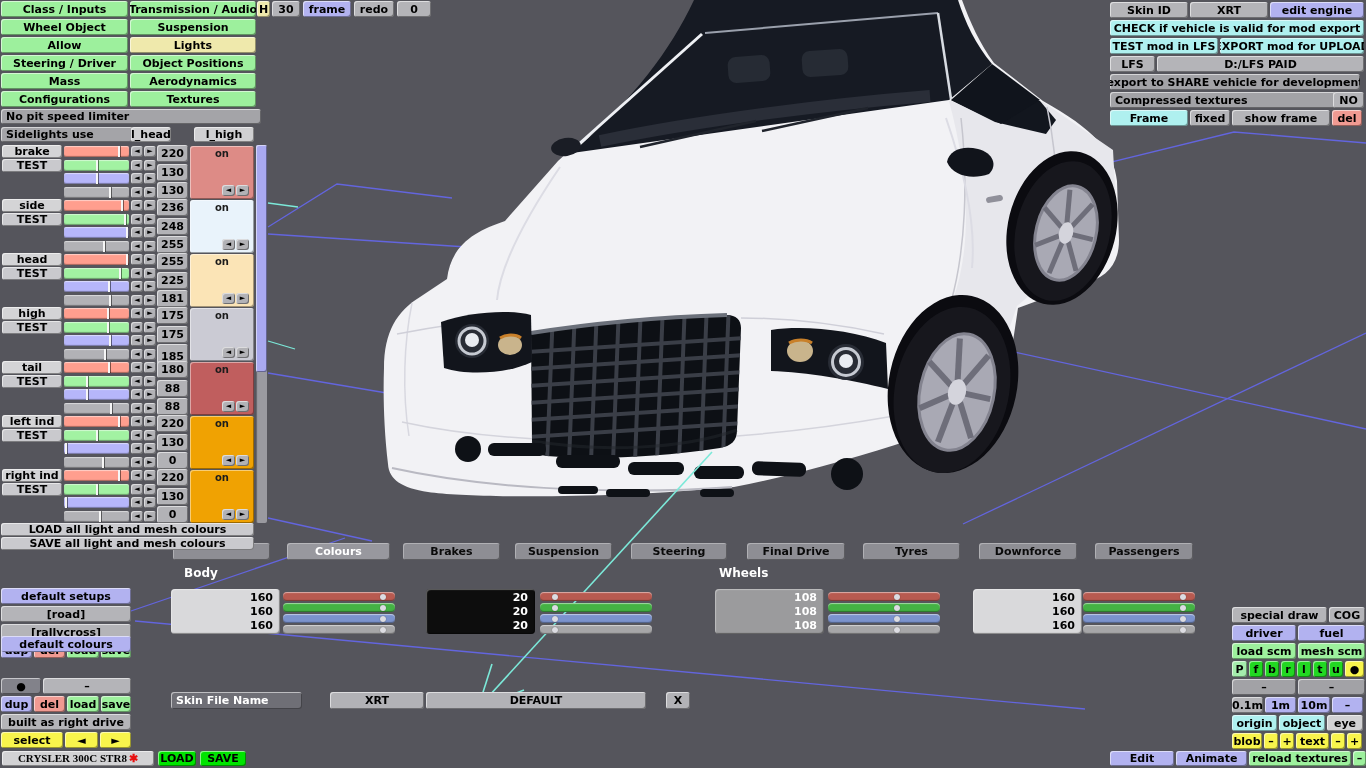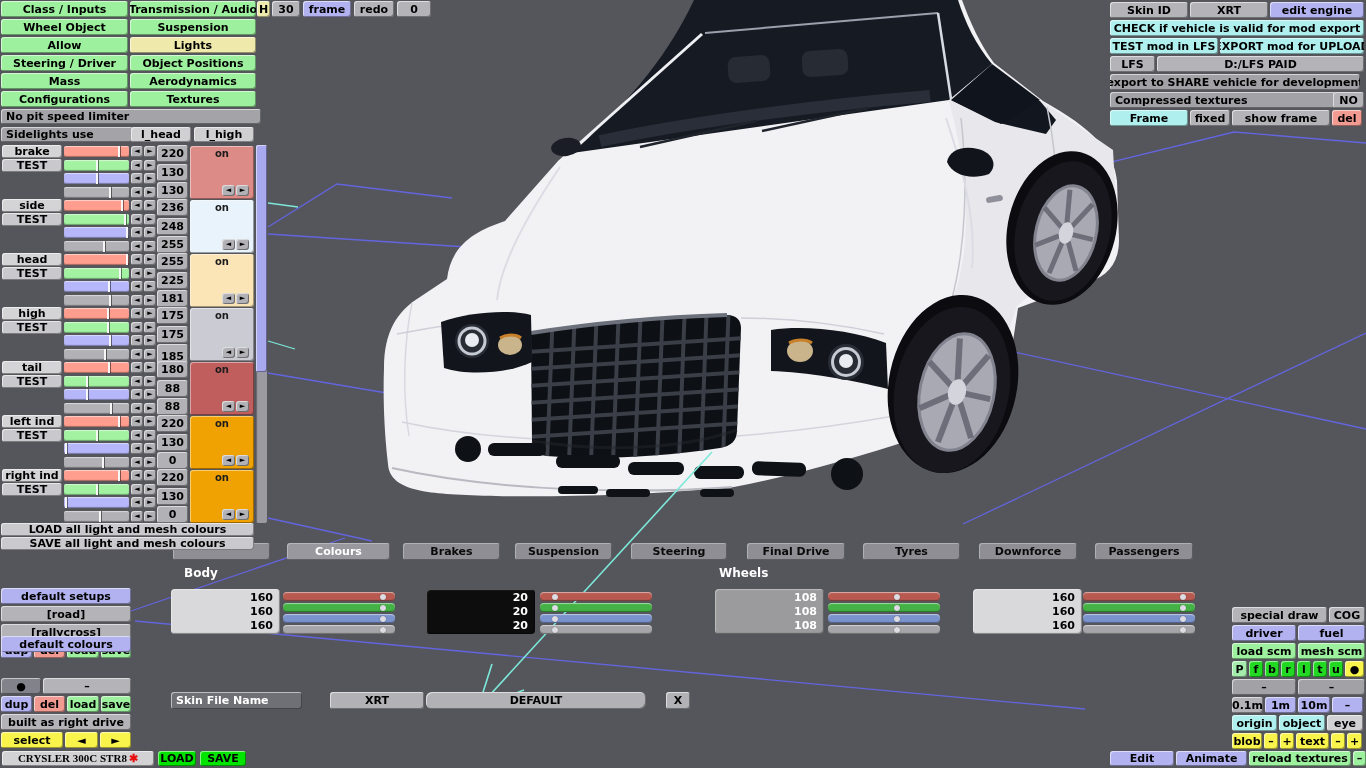--- a/index.html
+++ b/index.html
@@ -168,21 +168,21 @@
       <path d="M478,708 L492,664"></path>
       <path d="M478,708 L524,690"></path>
     </g>
   </svg>
 
   <div class="sec-label" style="left:184px;top:566px;">Body</div>
   <div class="sec-label" style="left:719px;top:566px;">Wheels</div>
 
   <div class="btn left" style="left:171px;top:692px;width:126px;height:17px;background:#6f6f76;color:#fff;">Skin File Name</div>
   <div class="btn" style="left:330px;top:692px;width:94px;height:17px;background:#b2b2b6;">XRT</div>
-  <div class="btn" style="left:426px;top:692px;width:220px;height:17px;background:#b2b2b6;border-radius:6px;">DEFAULT</div>
+  <div class="btn" style="left:426px;top:692px;width:220px;height:17px;background:#b2b2b6;">DEFAULT</div>
   <div class="btn" style="left:666px;top:692px;width:24px;height:17px;background:#b2b2b6;">X</div>
 
   <div class="btn" style="left:2px;top:751px;width:152px;height:15px;background:#d2d2d4;font-family:Liberation Serif, serif;">
     <span>CRYSLER 300C STR8</span>
       <span class="star">✱</span>
   </div>
   <div class="btn" style="left:158px;top:751px;width:38px;height:15px;background:#00e400;">LOAD</div>
   <div class="btn" style="left:200px;top:751px;width:46px;height:15px;background:#00e400;">SAVE</div>
 
 <div class="tab" style="left: 173px; top: 543px; width: 97px; height: 17px;"></div>
@@ -201,21 +201,21 @@
     <div class="btn" style="left: 1px; top: 37px; width: 127px; height: 16px; background: rgb(157, 240, 157);">Allow</div>
     <div class="btn" style="left: 130px; top: 37px; width: 126px; height: 16px; background: rgb(239, 233, 172);">Lights</div>
     <div class="btn" style="left: 1px; top: 55px; width: 127px; height: 16px; background: rgb(157, 240, 157);">Steering / Driver</div>
     <div class="btn" style="left: 130px; top: 55px; width: 126px; height: 16px; background: rgb(157, 240, 157);">Object Positions</div>
     <div class="btn" style="left: 1px; top: 73px; width: 127px; height: 16px; background: rgb(157, 240, 157);">Mass</div>
     <div class="btn" style="left: 130px; top: 73px; width: 126px; height: 16px; background: rgb(157, 240, 157);">Aerodynamics</div>
     <div class="btn" style="left: 1px; top: 91px; width: 127px; height: 16px; background: rgb(157, 240, 157);">Configurations</div>
     <div class="btn" style="left: 130px; top: 91px; width: 126px; height: 16px; background: rgb(157, 240, 157);">Textures</div>
     <div class="btn left" style="left: 1px; top: 109px; width: 255px; height: 15px; background: rgb(164, 164, 168);">No pit speed limiter</div>
     <div class="btn left" style="left: 1px; top: 127px; width: 127px; height: 15px; background: rgb(164, 164, 168);">Sidelights use</div>
-    <div class="btn" style="left: 131px; top: 127px; width: 60px; height: 15px; background: rgb(208, 208, 210);">l_head</div>
+    <div class="btn" style="left: 131px; top: 127px; width: 40px; height: 15px; background: rgb(208, 208, 210);">l_head</div>
     <div class="btn" style="left: 194px; top: 127px; width: 60px; height: 15px; background: rgb(208, 208, 210);">l_high</div>
     <div class="btn" style="left: 257px; top: 1px; width: 13px; height: 16px; background: rgb(239, 233, 172);">H</div>
     <div class="btn" style="left: 272px; top: 1px; width: 28px; height: 16px; background: rgb(180, 180, 184);">30</div>
     <div class="btn" style="left: 303px; top: 1px; width: 48px; height: 16px; background: rgb(178, 178, 240);">frame</div>
     <div class="btn" style="left: 354px; top: 1px; width: 40px; height: 16px; background: rgb(180, 180, 184);">redo</div>
     <div class="btn" style="left: 397px; top: 1px; width: 34px; height: 16px; background: rgb(180, 180, 184);">0</div>
     <div class="btn" style="left: 2px; top: 145px; width: 60px; height: 12.5px; background: rgb(212, 212, 214);">brake</div>
     <div class="btn" style="left: 2px; top: 159px; width: 60px; height: 12.5px; background: rgb(201, 201, 205);">TEST</div>
     <div class="slider" style="left: 64px; top: 146px; width: 65px; height: 11px; background: rgb(255, 158, 142);">
       <div class="notch" style="left: 53.6275px;"></div>

